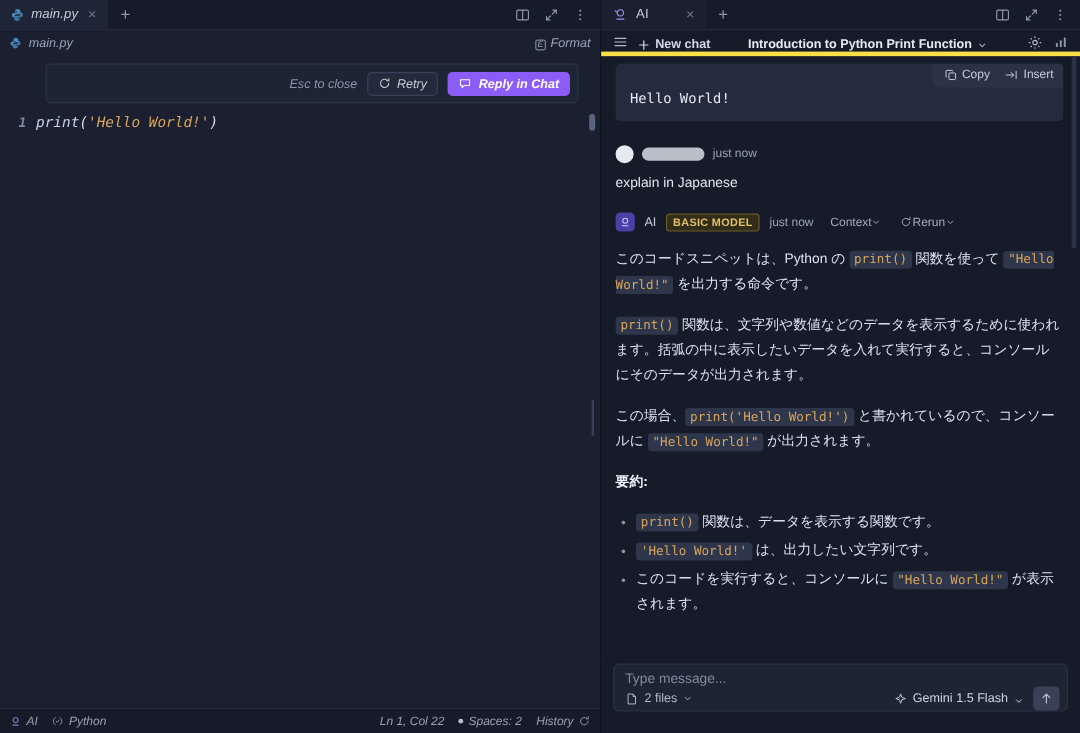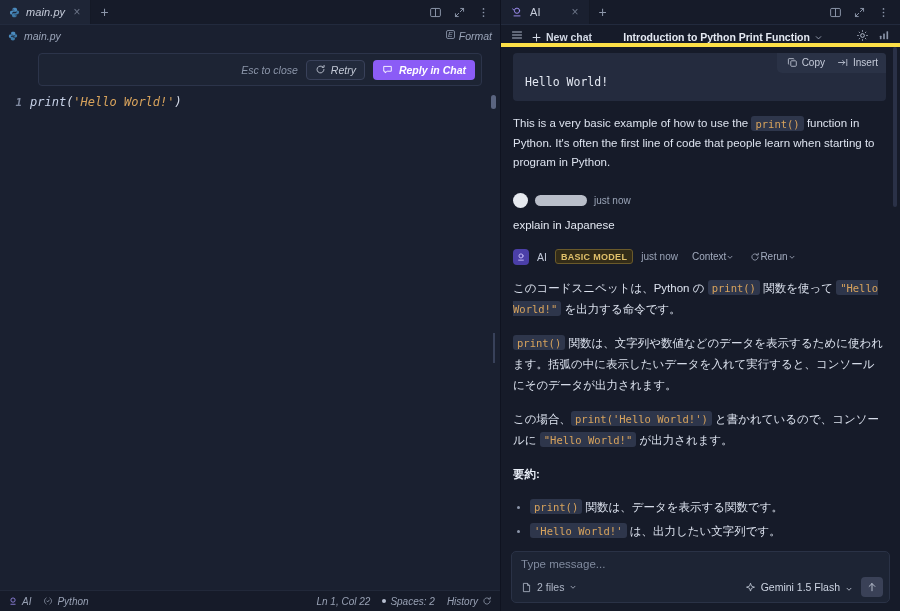--- a/index.html
+++ b/index.html
@@ -53,21 +53,21 @@
     height: 22px; flex: 0 0 22px;
     display: flex; align-items: center;
     padding: 0 8px 0 8px;
     background: #1a2030;
     font-size: 10.5px; color: #8e99ad;
     gap: 5px;
   }
   .breadcrumb-bar .bc-label { color: #9aa4b8; font-size: 10.5px; }
   .bc-spacer { flex: 1; }
   .format-btn {
-    display: flex; align-items: flex-start; gap: 4px;
+    display: flex; align-items: flex-end; gap: 4px;
     color: #9aa4b8; font-size: 10.5px; cursor: pointer;
   }
   .fmt-glyph {
     border: 1px solid #7b8599; border-radius: 2px;
     width: 9px; height: 9px; display: flex; align-items: center;
     justify-content: center; font-size: 7px; color: #9aa4b8;
   }
 
   .editor-body { flex: 1; position: relative; background: #1a2030; overflow: hidden; }
 
@@ -257,21 +257,21 @@
   ul.jp-list li::marker { color: #8c96aa; font-size: 10px; }
 
   .bold-jp { font-weight: bold; color: #e9eef7; }
 
   
   .composer-wrap { flex: 0 0 62px; padding: 4px 10px 8px 10px; background: #161b29; }
   .composer {
     background: #1d2434;
     border: 1px solid #2a3246;
     border-radius: 5px;
-    height: 52px;
+    height: 40px;
     display: flex; flex-direction: column;
     justify-content: space-between;
     padding: 6px 6px 5px 9px;
   }
   .ph { font-size: 11.5px; color: #818b9f; }
   .composer-row { display: flex; align-items: center; }
   .files-chip {
     display: flex; align-items: center; gap: 5px;
     font-size: 10.5px; color: #aeb6c6; cursor: pointer;
   }
@@ -503,21 +503,20 @@
               <path d="M1.5 8h9"></path>
                 <path d="M7.5 5L10.5 8l-3 3"></path>
                 <path d="M13.5 3.5v9"></path>
             </svg>
             <span>Insert</span>
           </span>
         </div>
         <div class="codeblock-body">Hello World!</div>
       </div>
 
-      <div class="para"><span>This is a very basic example of how to use the </span><code class="inl">print()</code><span> function in Python. It's often the first line of code that people learn when starting to program in Python.</span></div>
 
       <div class="msg-user-head">
         <span class="avatar-circle"></span>
         <span class="name-redact"></span>
         <span class="ts">just now</span>
       </div>
       <div class="user-text">explain in Japanese</div>
 
       <div class="msg-ai-head">
         <span class="ai-avatar">

